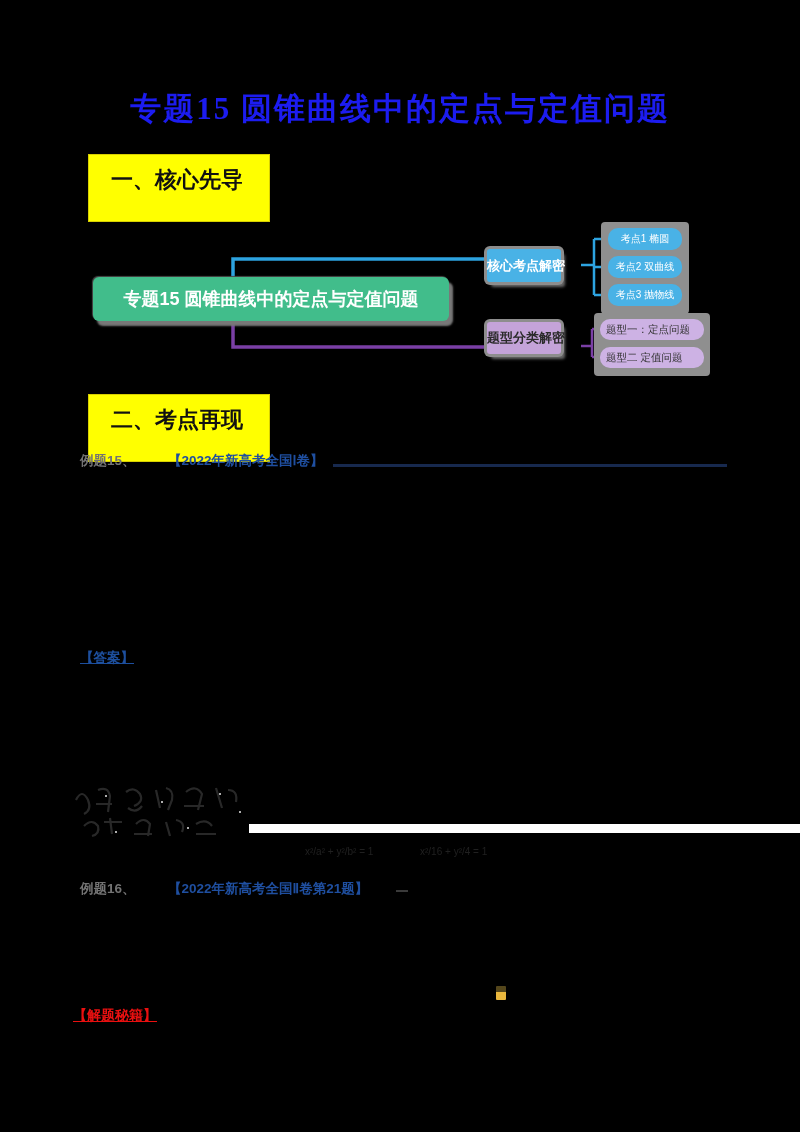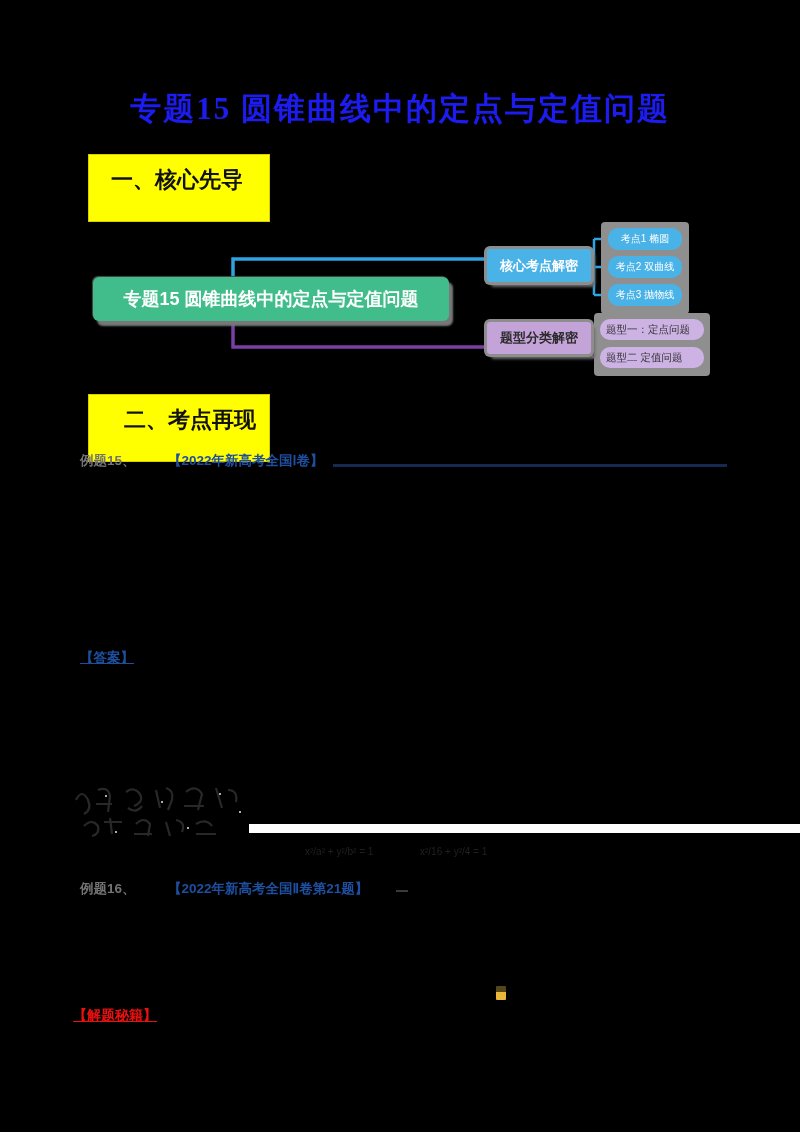--- a/index.html
+++ b/index.html
@@ -10,28 +10,28 @@
   
   .doc-title{left:0;top:88px;width:800px;text-align:center;
     font-family:"Liberation Serif",serif;font-weight:bold;font-size:31px;
     color:#1c1cf0;letter-spacing:2px;text-shadow:3px 3px 0 #000,-2px 2px 0 #000;}
 
   
   .section-hdr{width:182px;height:68px;background:#ffff00;border:1px solid #d8cf00;
     color:#111;font-weight:bold;font-size:22px;line-height:50px;padding-left:22px;
     box-sizing:border-box;font-family:"Liberation Sans",sans-serif;}
   .hdr1{left:88px;top:154px;}
-  .hdr2{left:88px;top:394px;text-align:center;}
+  .hdr2{left:88px;top:394px;}
 
   
   .mm-root{left:93px;top:277px;width:356px;height:44px;background:#41bd8b;
     border-radius:6px;color:#fff;font-size:18px;font-weight:bold;text-align:center;
     line-height:44px;white-space:nowrap;
     box-shadow:4px 5px 2px #787878,-1px -1px 1px #4a4a4a;}
-  .mm-branch{width:104px;height:33px;border-radius:3px;color:#fff;font-size:13px;
+  .mm-branch{width:74px;height:33px;border-radius:3px;color:#fff;font-size:13px;
     font-weight:bold;text-align:center;line-height:33px;white-space:nowrap;
     box-shadow:0 0 0 3px #8d8d8d,4px 5px 3px #6a6a6a;}
   .mm-b1{left:487px;top:249px;background:#49b2e6;}
   .mm-b2{left:487px;top:322px;background:#c4a3d9;color:#2b2b2b;height:32px;line-height:32px;}
   .mm-panel{background:#8f8f8f;border-radius:4px;}
   .panelA{left:601px;top:222px;width:88px;height:92px;}
   .panelB{left:594px;top:313px;width:116px;height:63px;}
   .mm-leaf{width:74px;height:22px;border-radius:10px;background:#49b2e6;color:#fff;
     font-size:10px;text-align:center;line-height:22px;white-space:nowrap;}
   .mm-leafp{width:104px;height:21px;border-radius:10px;background:#cdb2e4;color:#333;

